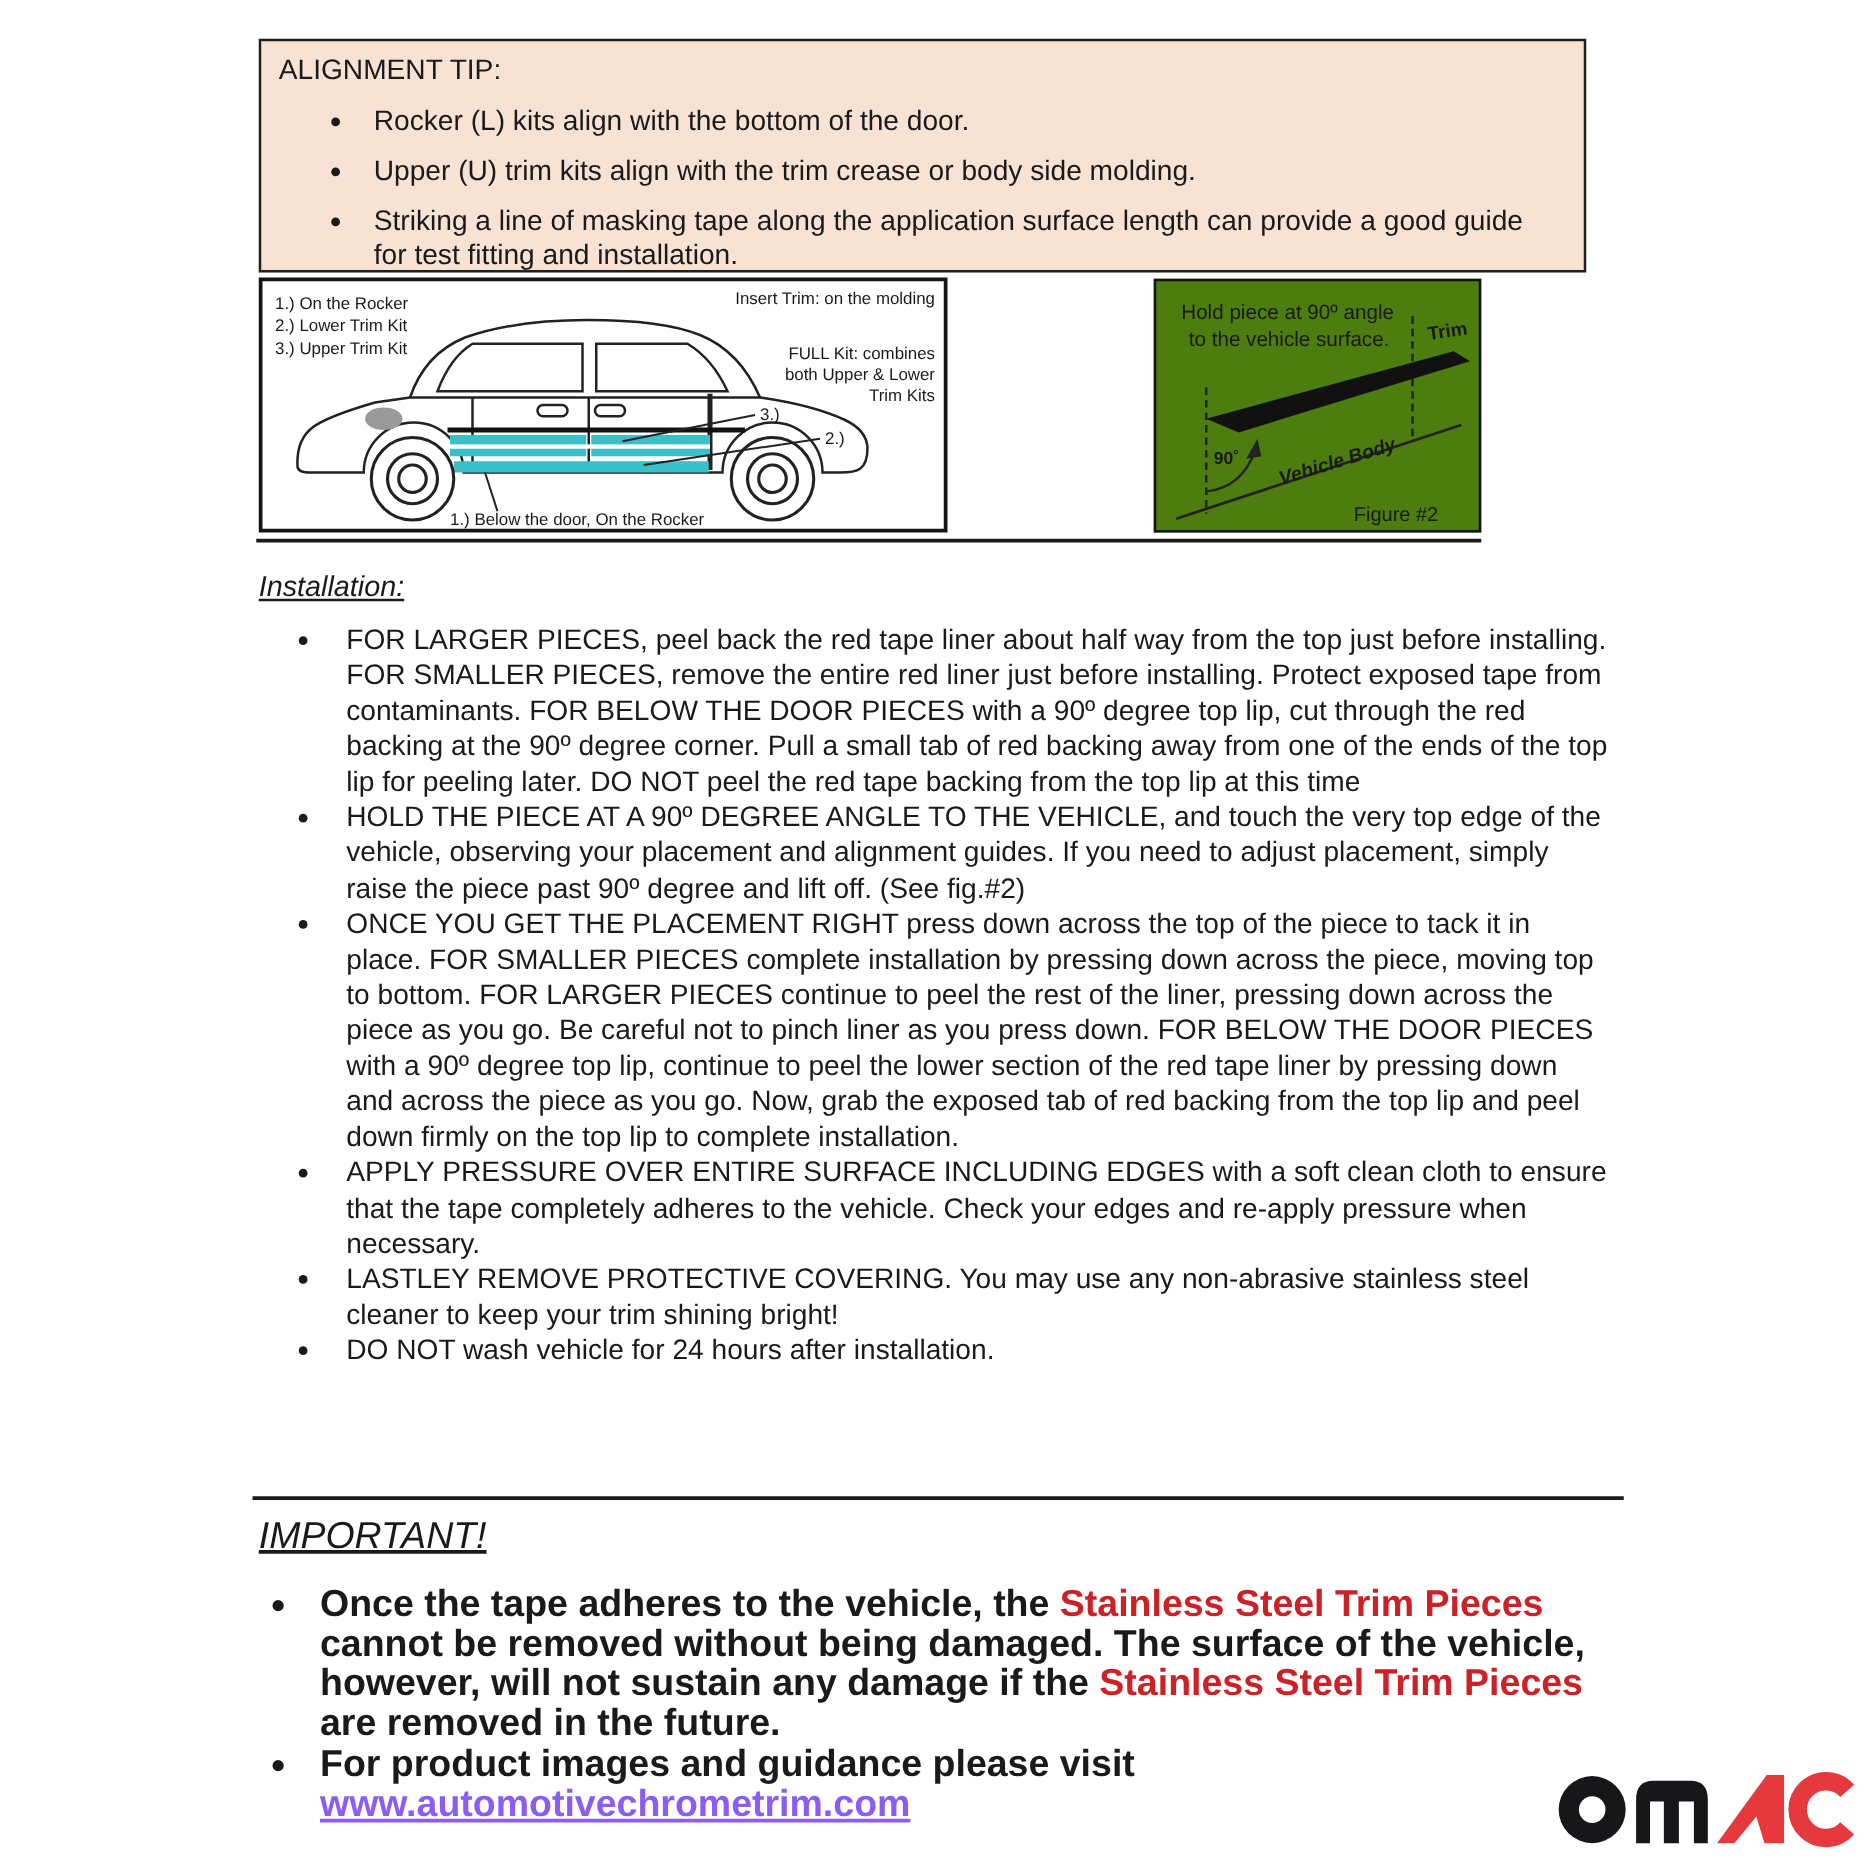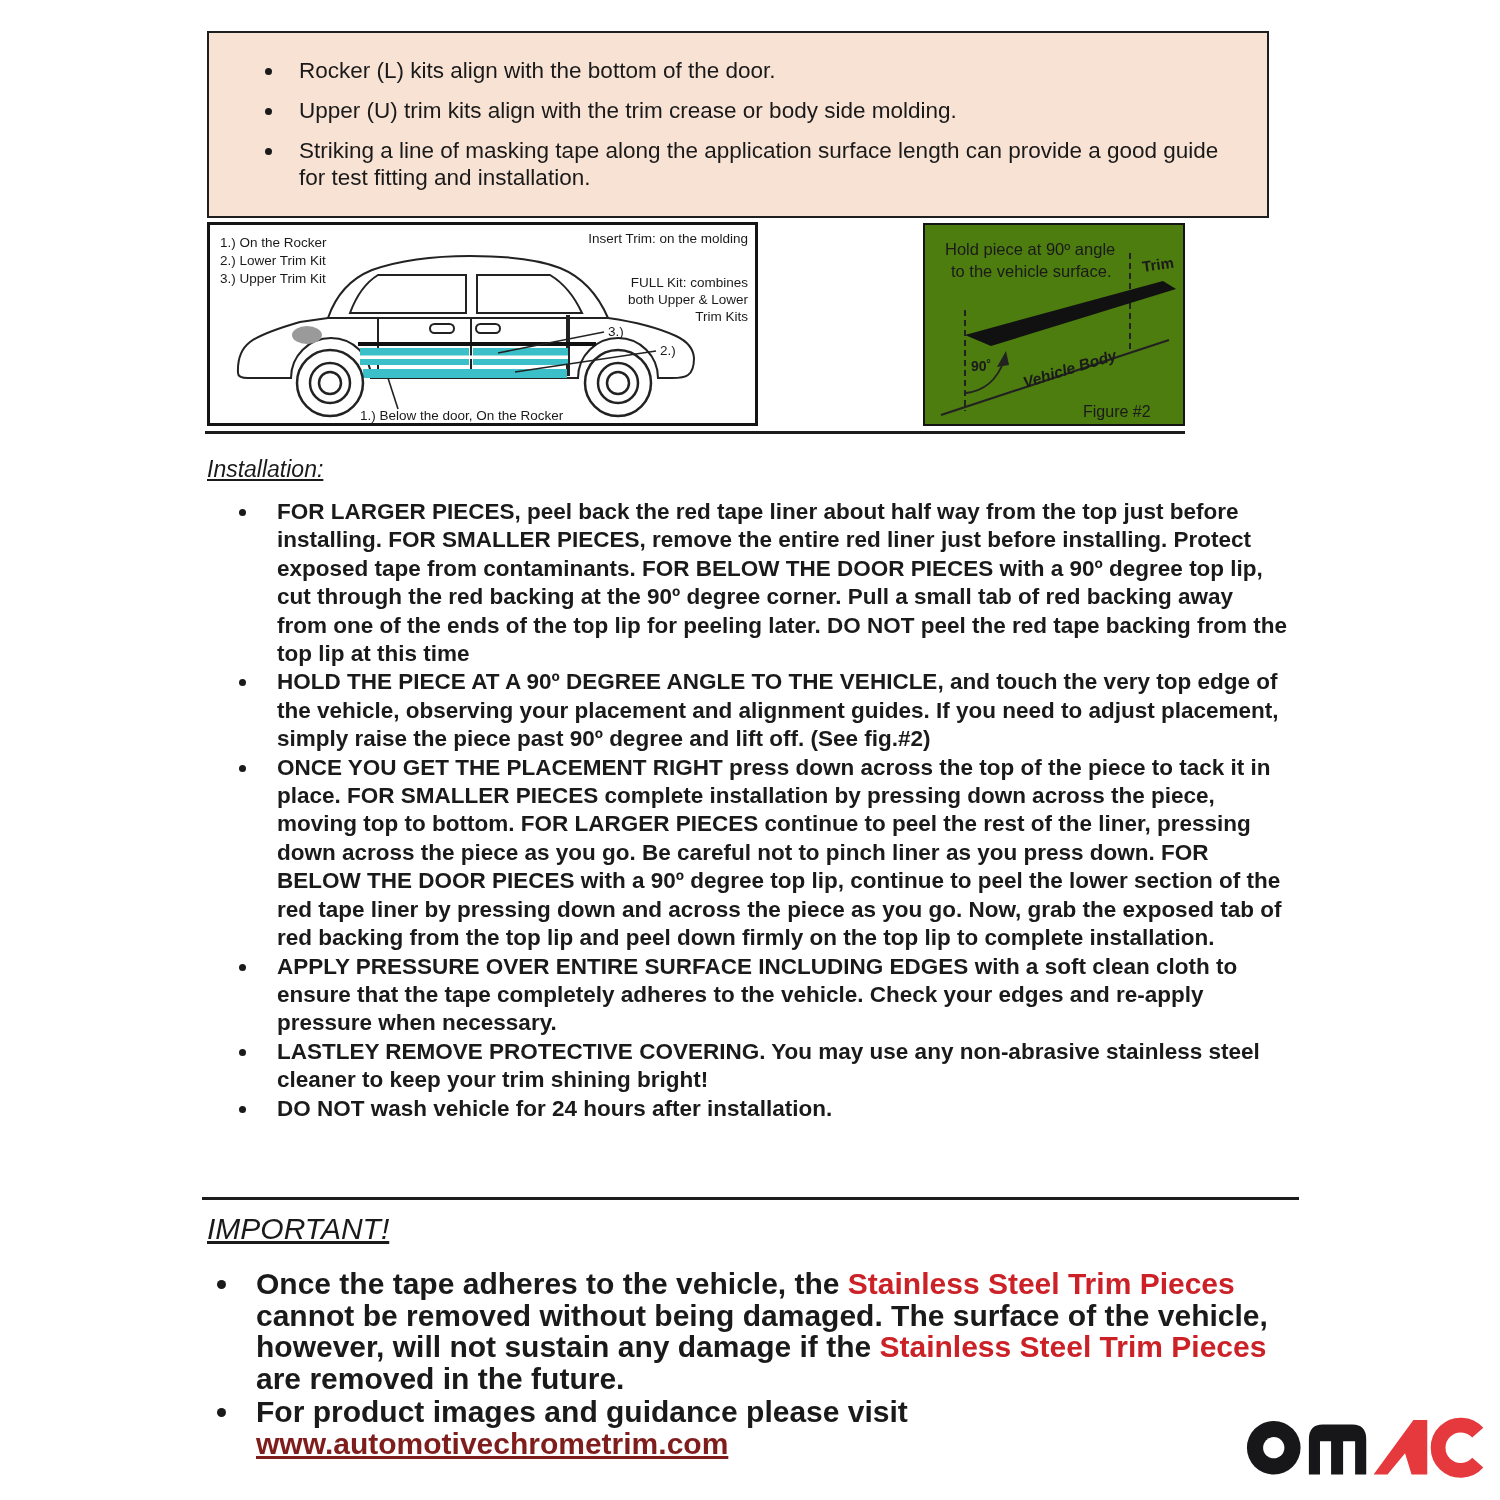--- a/index.html
+++ b/index.html
@@ -36,53 +36,54 @@
     left:205px;top:431px;width:980px;height:3px;background:#1c1c1c;
   }
 
   
   .install-heading{
     left:207px;top:451px;font-size:23px;font-style:italic;
     text-decoration:underline;line-height:36px;
   }
   .install-list{
     left:237px;top:498px;width:1030px;
-    margin:0;padding:0 0 0 22px;font-weight:bold;
+    margin:0;padding:0 0 0 22px;
   }
   .install-list li{
     font-size:22.5px;line-height:28.4px;padding-left:18px;
   }
 
   
   .important-rule{left:202px;top:1197px;width:1097px;height:3px;background:#1c1c1c;}
   .important-heading{
     left:207px;top:1212px;font-size:30px;font-style:italic;
     text-decoration:underline;line-height:34px;
   }
   .important-list{
     left:222px;top:1268px;width:1046px;margin:0;padding:0 0 0 20px;
   }
   .important-list li{
     font-size:30px;line-height:31.5px;font-weight:bold;padding-left:14px;
     margin-bottom:2px;
   }
   .red-text{color:#cb2127;}
-  .link{color:#7f1d1d;text-decoration:underline;cursor:pointer;}
+  .link{color:#8b5cf6;text-decoration:underline;cursor:pointer;}
 
   
   .logo{left:1246px;top:1398px;width:246px;height:92px;}
 
   svg text{font-family:"Liberation Sans", sans-serif;}
   .diagram-label{font-size:13.5px;fill:#1a1a1a;}
   ul{list-style:disc;}
 </style>
 </head>
 <body>
 
 <div class="abs tip-box">
+  <div class="tip-title">ALIGNMENT TIP:</div>
   <ul class="tip-list">
     <li>Rocker (L) kits align with the bottom of the door.</li>
     <li>Upper (U) trim kits align with the trim crease or body side molding.</li>
     <li>Striking a line of masking tape along the application surface length can provide a good guide for test fitting and installation.</li>
   </ul>
 </div>
 
 <div class="abs car-box">
   <svg width="545" height="198" viewBox="0 0 545 198">
 

